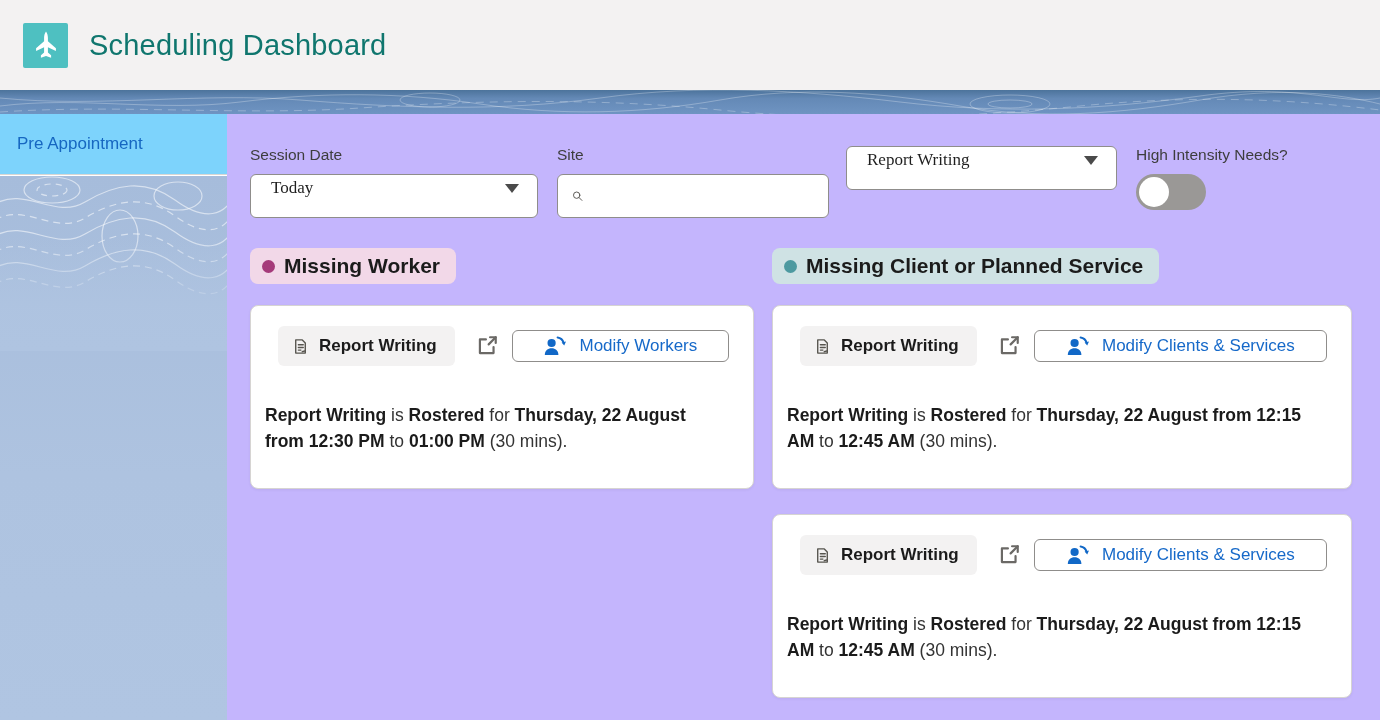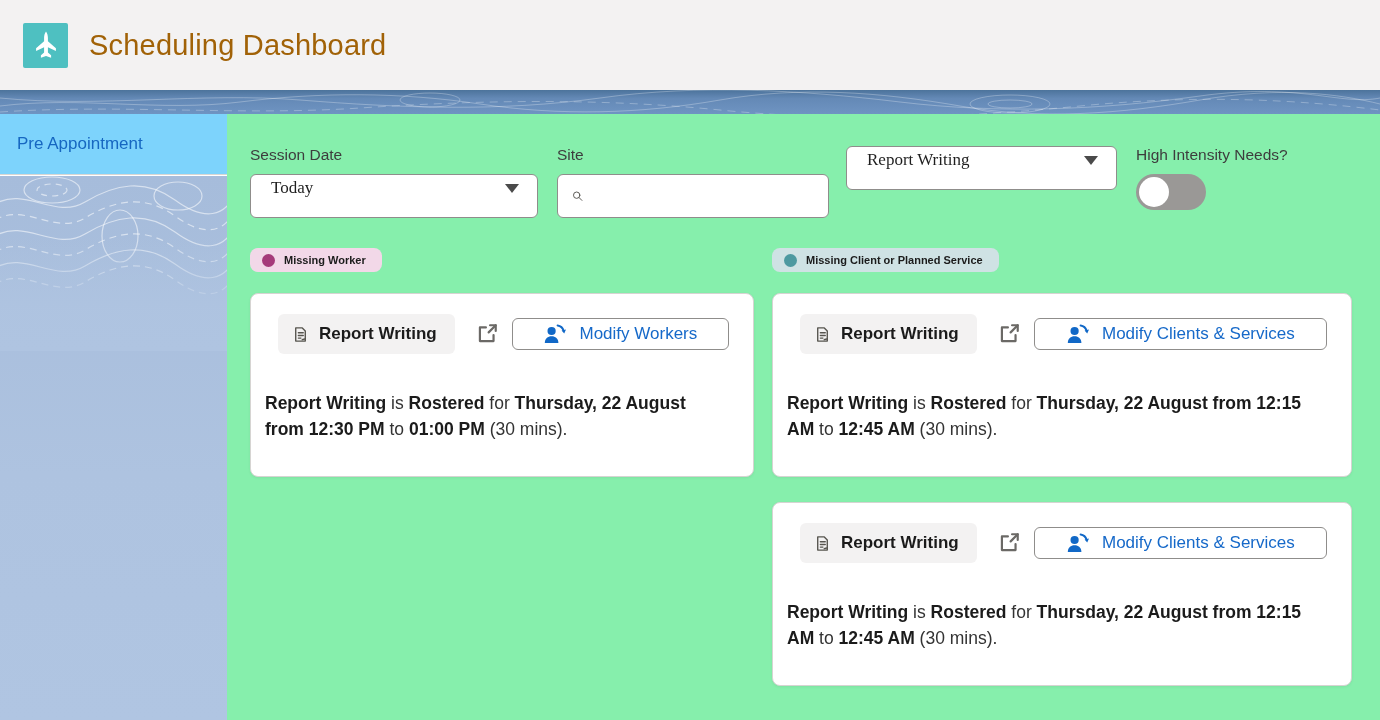--- a/index.html
+++ b/index.html
@@ -12,21 +12,21 @@
   
   .header {
     position:absolute; top:0; left:0; width:1380px; height:90px;
     background:#f3f2f2; display:flex; align-items:center; padding-left:23px;
   }
   .app-icon {
     width:45px; height:45px; background:#4EC0C1; border-radius:2px;
     display:flex; align-items:center; justify-content:center;
   }
   .app-title {
-    margin-left:21px; font-size:29px; font-weight:300; color:#a16207;
+    margin-left:21px; font-size:29px; font-weight:300; color:#0f766e;
     letter-spacing:.2px;
   }
 
   
   .banner {
     position:absolute; top:90px; left:0; width:1380px; height:24px;
     background:linear-gradient(180deg,#4c739b 0%, #6489b6 35%, #6f94c2 100%);
     overflow:hidden;
   }
   .banner svg { position:absolute; top:0; left:0; }
@@ -43,21 +43,21 @@
     background:linear-gradient(180deg,#a6bcdb 0%, #aec3e0 55%, #b0c5e2 100%);
     overflow:hidden;
   }
   .sidebar-bg svg { position:absolute; top:0; left:0; }
   .sidebar-fade {
     position:absolute; top:0; left:0; right:0; height:175px;
     background:linear-gradient(180deg, rgba(174,195,224,0) 0%, rgba(174,195,224,0) 35%, rgba(175,196,225,.85) 75%, #afc4e1 100%);
   }
 
   
-  .main { position:absolute; top:114px; left:227px; right:0; bottom:0; background:#86efac; }
+  .main { position:absolute; top:114px; left:227px; right:0; bottom:0; background:#c4b5fd; }
 
   .filter-group { position:absolute; top:32px; }
   .fg-date { left:23px; }  .fg-site { left:330px; }  .fg-type { left:619px; } .fg-toggle { left:909px; }
   .filter-label { font-size:15.5px; color:#3d3d3d; margin-bottom:10px; display:block; }
   .control {
     height:44px; border:1px solid #8f8d8b; border-radius:6px; background:#fff;
     display:flex; align-items:center;
   }
   .select { justify-content:space-between; padding:0 18px 16px 20px; cursor:pointer;font-family:Liberation Serif, serif; }
   .w-date { width:288px; } .w-site { width:272px; padding:0 14px; } .w-type { width:271px; }
@@ -77,22 +77,22 @@
   .toggle-knob {
     position:absolute; left:3px; top:3px; width:30px; height:30px;
     border-radius:50%; background:#fff;
   }
 
   
   .column { position:absolute; top:134px; }
   .col-left { left:23px; width:504px; }
   .col-right { left:545px; width:580px; }
   .badge {
-    display:inline-flex; align-items:center; height:24px; border-radius:8px;
-    padding:0 16px 0 12px; font-weight:bold; font-size:11px; color:#1b1b1b;
+    display:inline-flex; align-items:center; height:36px; border-radius:8px;
+    padding:0 16px 0 12px; font-weight:bold; font-size:21px; color:#1b1b1b;
     margin-bottom:21px;
   }
   .badge-dot { width:13px; height:13px; border-radius:50%; margin-right:9px; }
   .badge-worker { background:#F2D8E8; } .badge-worker .badge-dot { background:#A53A7A; }
   .badge-client { background:#CFE2E4; } .badge-client .badge-dot { background:#4D99A0; }
 
   .card {
     background:#fff; border:1px solid #d6d4d2; border-radius:8px; height:184px;
     box-shadow:0 1px 3px rgba(0,0,0,.06); margin-bottom:25px;
   }

